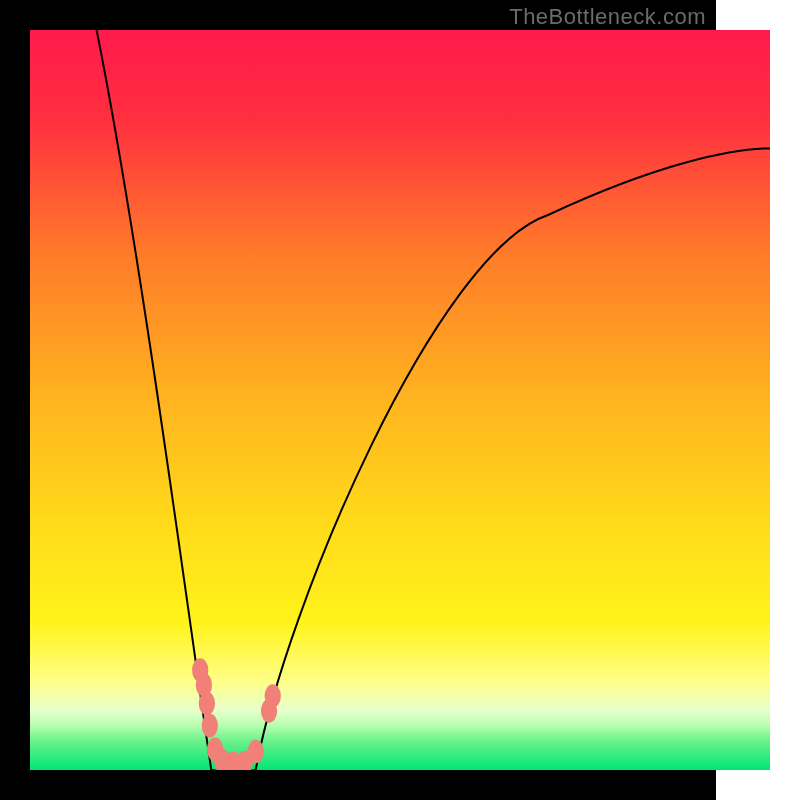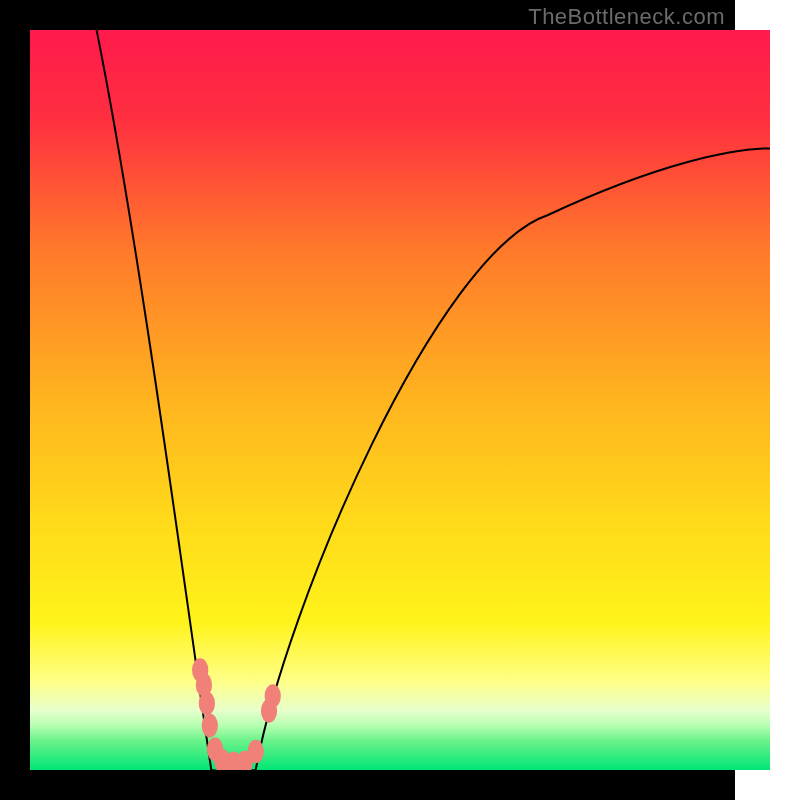--- a/index.html
+++ b/index.html
@@ -8,21 +8,20 @@
     width: 800px;
     height: 800px;
     overflow: hidden;
     font-family: Arial, Helvetica, sans-serif;
   }
   .frame {
     position: relative;
     width: 716px;
     height: 800px;
     background: #000;
-    padding-left: 19px;
   }
   .watermark {
     position: absolute;
     top: 4px;
     right: 10px;
     color: #6b6b6b;
     font-size: 22px;
     font-weight: 500;
     letter-spacing: 0.5px;
     z-index: 50;

